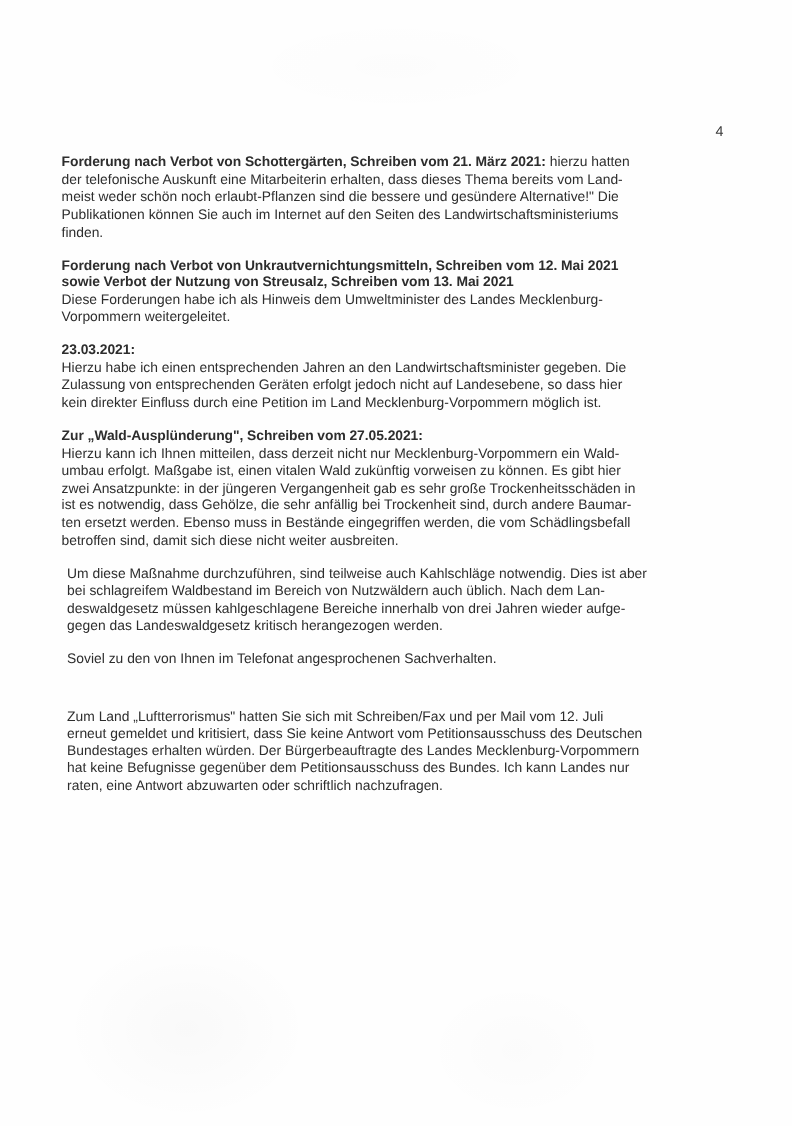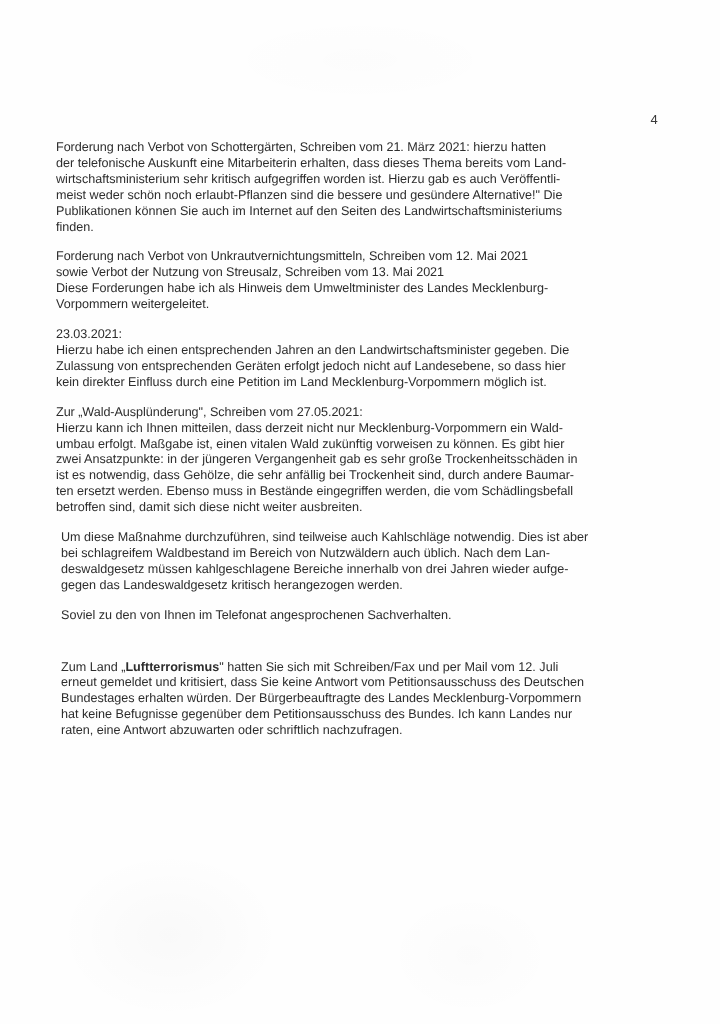--- a/index.html
+++ b/index.html
@@ -48,54 +48,53 @@
     line-height: 15.9px;
     -webkit-font-smoothing: antialiased;
     text-rendering: geometricPrecision;
   }
 
   
   .sec {
     margin-bottom: 14px;
   }
   .sec-head {
-    font-weight: normal;
+    font-weight: bold;
     letter-spacing: -0.05px;
   }
   .body-line {
     display: block;
     white-space: pre-wrap;
   }
   .para {
     margin-left: 5px;
     margin-bottom: 14px;
   }
   .gap-xl { margin-bottom: 36px; }
-  b.inline { font-weight: bold; }
+  b.inline { font-weight: normal; }
 
   
   .content, .page-number {
     filter: blur(0.16px);
   }
 </style>
 </head>
 <body>
 
 <div class="page">
 
   <div class="scanlayer"></div>
 
   <div class="page-number">4</div>
 
   <div class="content">
 
     <div class="sec">
       <span class="sec-head">Forderung nach Verbot von Schottergärten, Schreiben vom 21. März 2021:</span><span> hierzu hatten</span>
       <span class="body-line">der telefonische Auskunft eine Mitarbeiterin erhalten, dass dieses Thema bereits vom Land-</span>
-      <span class="body-line">wirtschaftsministerium sehr kritisch aufgegriffen worden ist. Hierzu gab es auch Veröffentli-</span>
       <span class="body-line">meist weder schön noch erlaubt-Pflanzen sind die bessere und gesündere Alternative!" Die</span>
       <span class="body-line">Publikationen können Sie auch im Internet auf den Seiten des Landwirtschaftsministeriums</span>
       <span class="body-line">finden.</span>
     </div>
 
     <div class="sec">
       <span class="sec-head body-line">Forderung nach Verbot von Unkrautvernichtungsmitteln, Schreiben vom 12. Mai 2021</span>
       <span class="sec-head body-line">sowie Verbot der Nutzung von Streusalz, Schreiben vom 13. Mai 2021</span>
       <span class="body-line">Diese Forderungen habe ich als Hinweis dem Umweltminister des Landes Mecklenburg-</span>
       <span class="body-line">Vorpommern weitergeleitet.</span>

